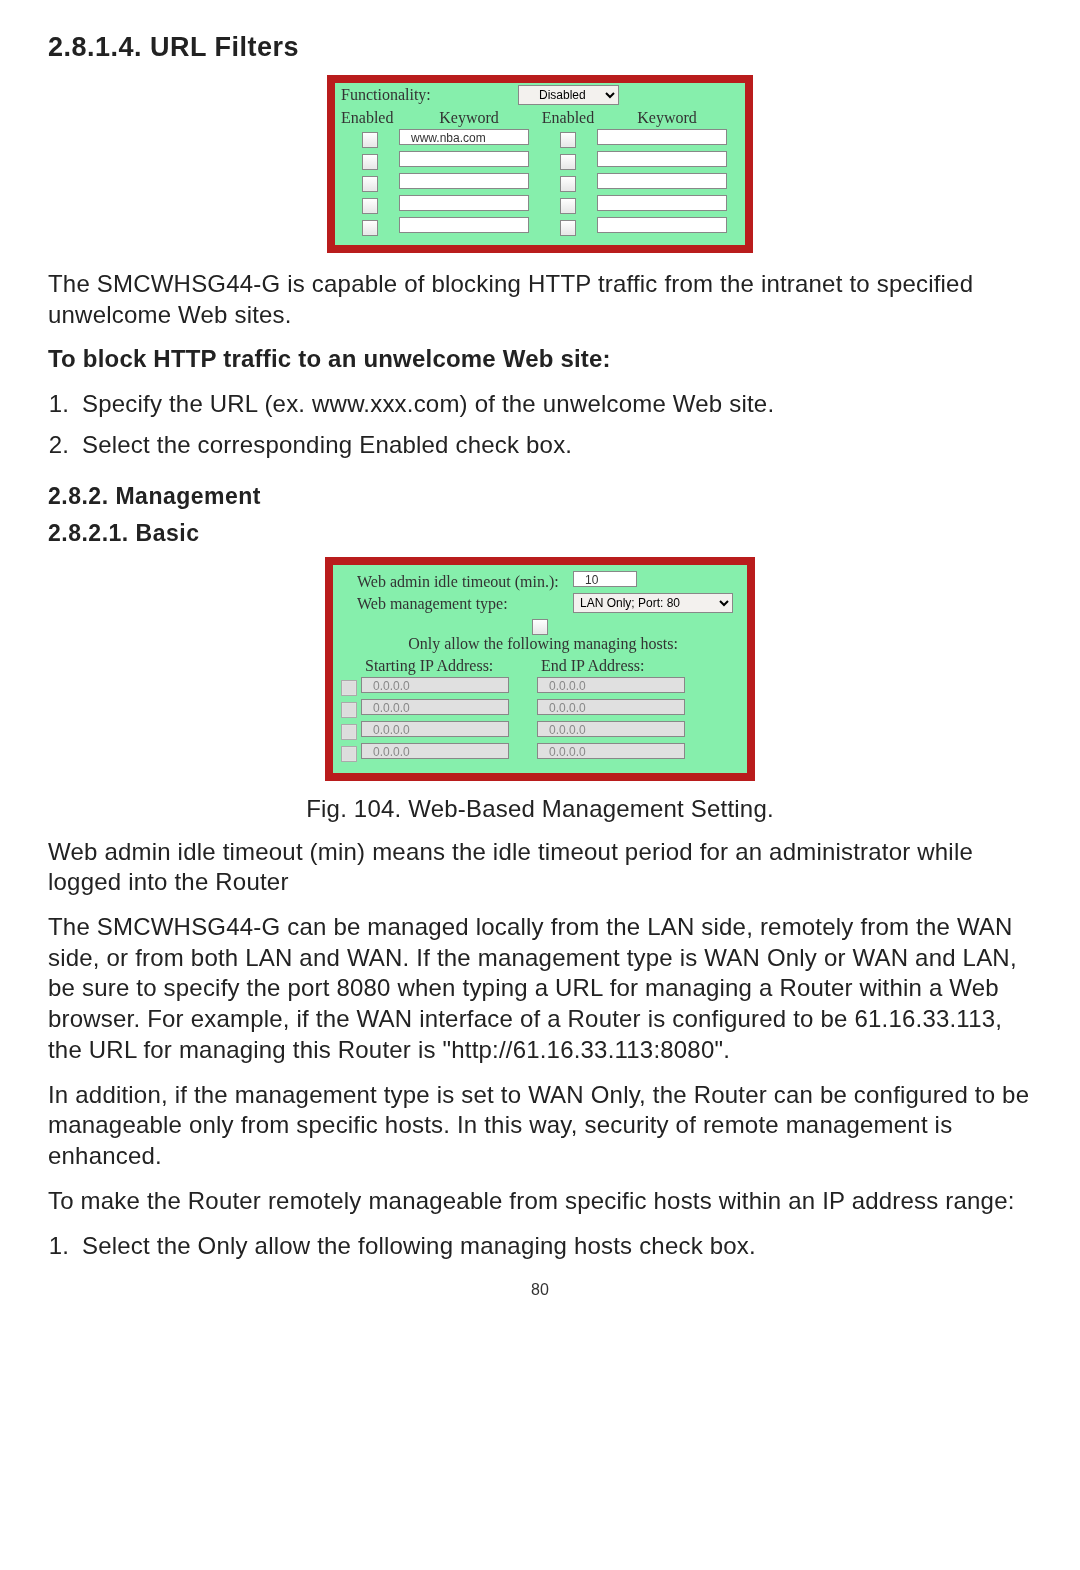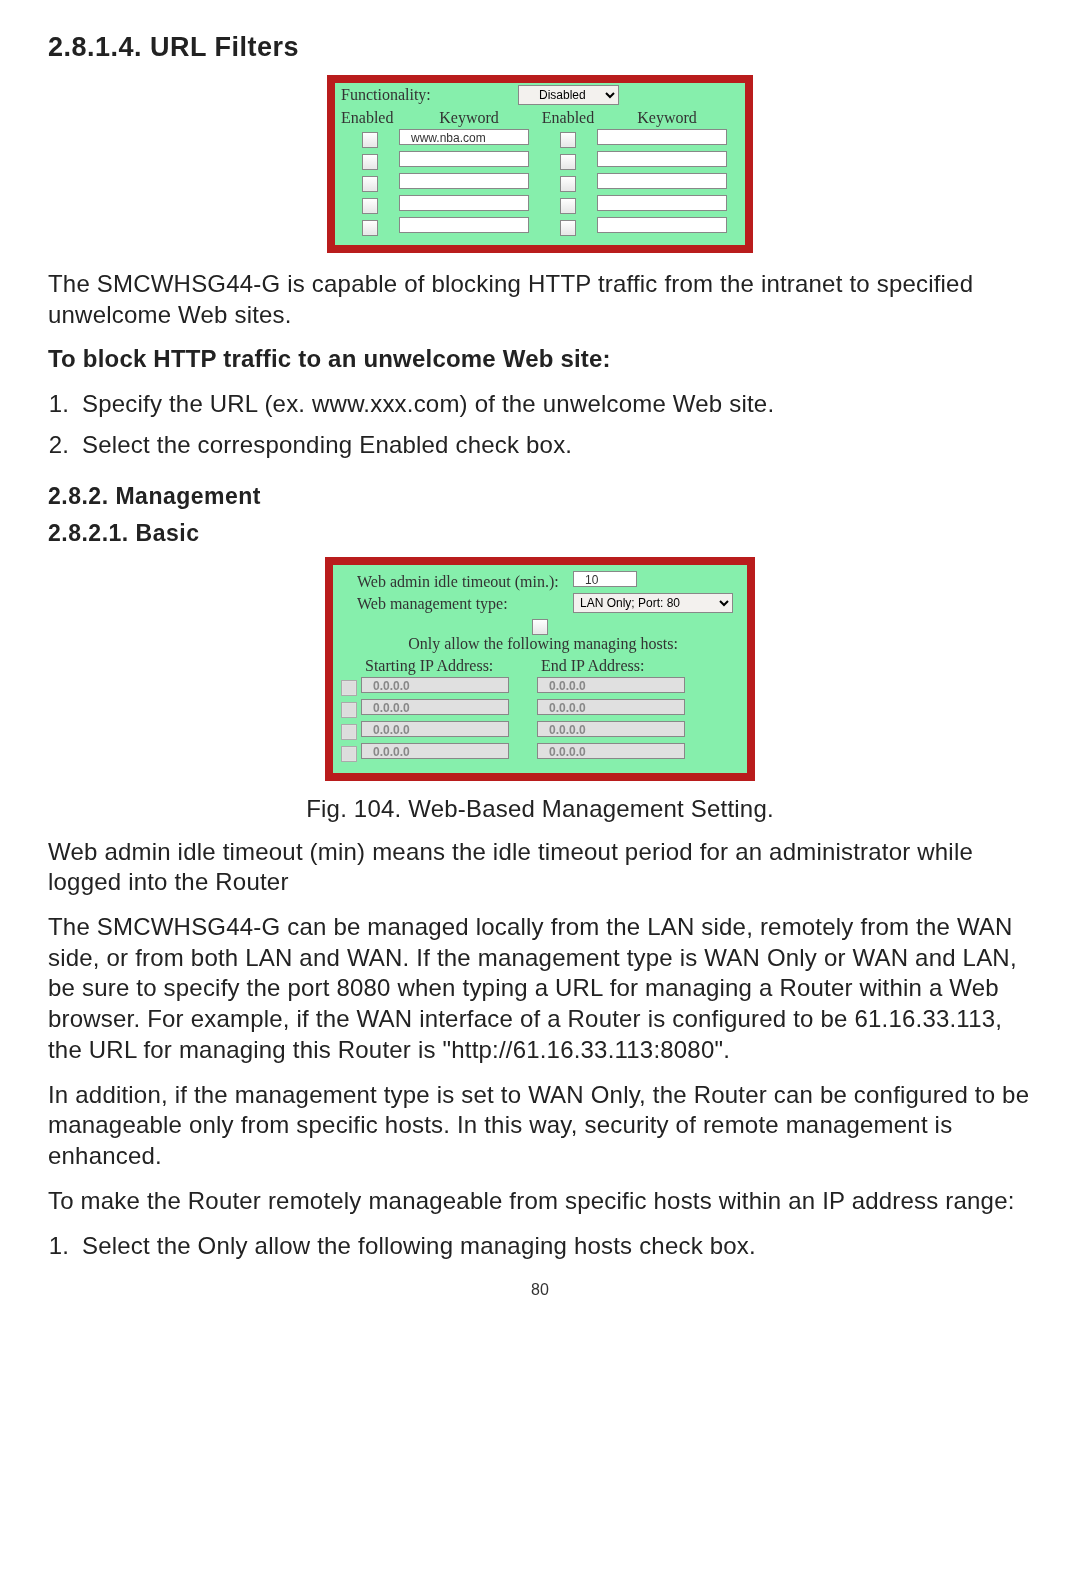--- a/index.html
+++ b/index.html
@@ -91,21 +91,21 @@
     background: #fff;
     height: 16px;
     box-sizing: border-box;
     padding: 1px 11px;
     font-family: Arial, sans-serif;
     font-size: 12px;
     color: #333;
     white-space: nowrap;
     overflow: hidden;
   }
-  .tf.dis { background:#e0e0e0; color:#888;font-weight:bold; }
+  .tf.dis { background:#e0e0e0; color:#888; }
   .urlf .gridrow .cell-en {
     width: 58px; text-align: center;
   }
   .urlf .gridrow .cell-kw {
     width: 140px;
   }
   .urlf .gridrow .cell-kw .tf { width: 130px; }
   .caption {
     font-family: Arial, Helvetica, sans-serif;
     font-size: 24px;

